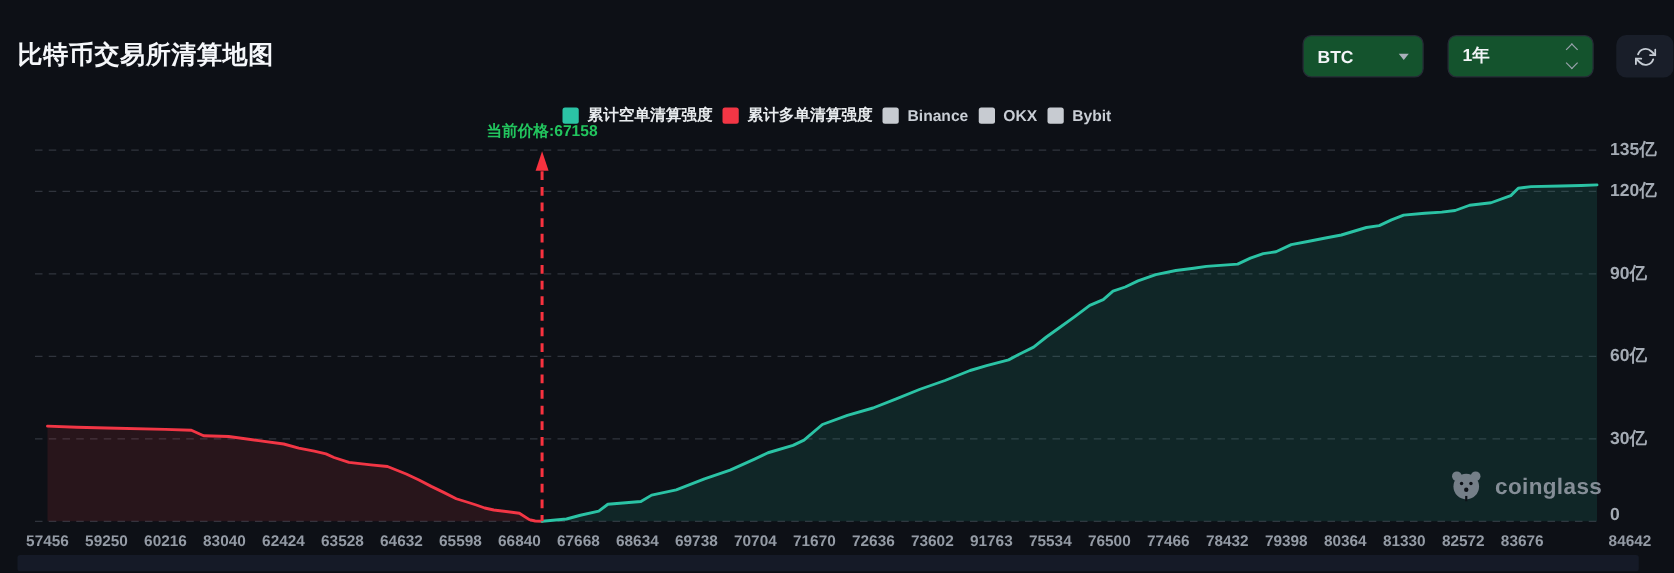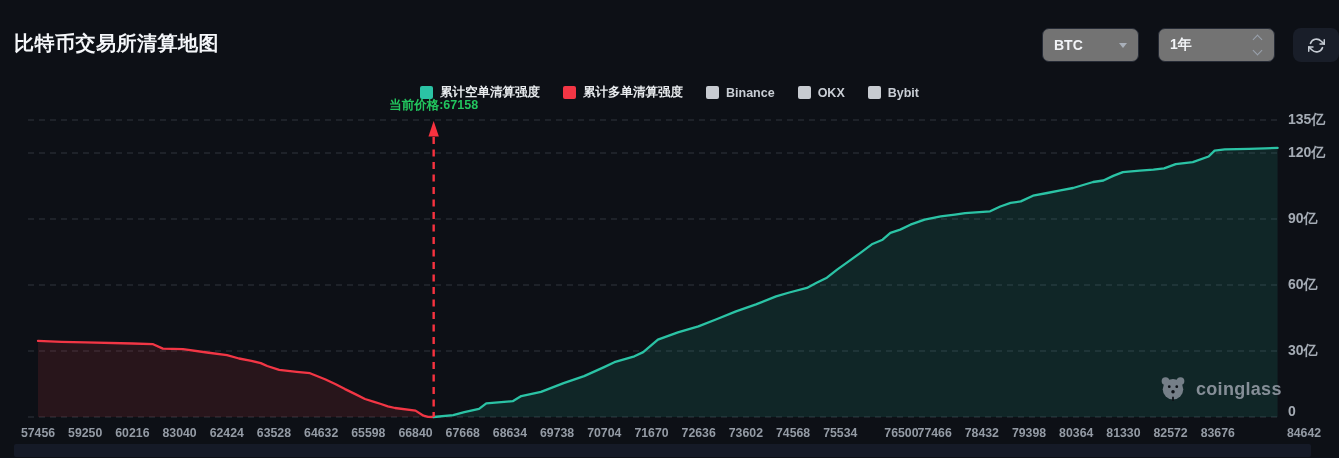--- a/index.html
+++ b/index.html
@@ -1,35 +1,35 @@
 <!DOCTYPE html>
 <html><head>
 <meta charset="utf-8">
 <style>
   html,body{margin:0;padding:0;background:#0b0e14;}
   body{font-family:"Liberation Sans","DejaVu Sans",sans-serif;}
   .page{position:relative;width:1339px;height:458px;background:#0d1016;overflow:hidden;}
 
   
   .title{position:absolute;left:14px;top:30px;margin:0;font-size:20px;font-weight:700;color:#f5f7fa;letter-spacing:.5px;}
-  .select{position:absolute;top:28px;height:34px;background:#737373;border:1px solid #262b36;border-radius:7px;
+  .select{position:absolute;top:28px;height:34px;background:#14532d;border:1px solid #262b36;border-radius:7px;
           display:flex;align-items:center;justify-content:space-between;padding:0 11px;box-sizing:border-box;
           color:#f2f4f7;font-size:14px;font-weight:600;cursor:pointer;}
   .select.symbol{left:1042px;width:97px;}
   .select.period{left:1158px;width:117px;}
   .caret{width:0;height:0;border-left:4.5px solid transparent;border-right:4.5px solid transparent;border-top:5.5px solid #a9b0ba;}
   .stepper{display:flex;flex-direction:column;align-items:center;gap:4px;cursor:pointer;padding:2px;}
   .chev{width:6px;height:6px;border-right:1.7px solid #9aa2ad;border-bottom:1.7px solid #9aa2ad;display:block;}
   .chev.up{transform:rotate(-135deg);}
   .chev.down{transform:rotate(45deg);}
   .refresh{position:absolute;left:1293px;top:28px;width:46px;height:34px;background:#191e29;border:none;border-radius:8px;
            display:flex;align-items:center;justify-content:center;cursor:pointer;}
 
   
-  .legend{position:absolute;top:84px;left:0;width:100%;display:flex;justify-content:center;align-items:center;gap:23px;}
+  .legend{position:absolute;top:84px;left:0;width:100%;display:flex;justify-content:center;align-items:center;gap:8px;}
   .legend-item{display:flex;align-items:center;gap:7px;cursor:pointer;}
   .swatch{width:13px;height:13px;border-radius:2px;display:block;}
   .legend-label{font-size:12.5px;font-weight:700;color:#e8ebee;}
   .legend-label.exchange{color:#c9ced5;font-weight:600;}
 
   
   .chart-svg{position:absolute;left:0;top:0;}
   .grid{stroke:#3e434d;stroke-width:1;stroke-dasharray:6 5;opacity:.72;}
   .x-label{position:absolute;top:426px;transform:translateX(-50%);font-size:12.3px;font-weight:700;color:#949ba5;white-space:nowrap;}
   .y-label{position:absolute;left:1288px;transform:translateY(-50%);font-size:14px;font-weight:700;color:#a4abb4;white-space:nowrap;}
@@ -126,23 +126,23 @@
         <span class="x-label" style="left: 321.154px;">64632</span>
         <span class="x-label" style="left: 368.346px;">65598</span>
         <span class="x-label" style="left: 415.538px;">66840</span>
         <span class="x-label" style="left: 462.731px;">67668</span>
         <span class="x-label" style="left: 509.923px;">68634</span>
         <span class="x-label" style="left: 557.115px;">69738</span>
         <span class="x-label" style="left: 604.308px;">70704</span>
         <span class="x-label" style="left: 651.5px;">71670</span>
         <span class="x-label" style="left: 698.692px;">72636</span>
         <span class="x-label" style="left: 745.885px;">73602</span>
-        <span class="x-label" style="left: 793.077px;">74568</span>
+        <span class="x-label" style="left: 793.077px;">91763</span>
         <span class="x-label" style="left: 840.269px;">75534</span>
-        <span class="x-label" style="left: 887.462px; margin-left: 14px;">76500</span>
+        <span class="x-label" style="left: 887.462px;">76500</span>
         <span class="x-label" style="left: 934.654px;">77466</span>
         <span class="x-label" style="left: 981.846px;">78432</span>
         <span class="x-label" style="left: 1029.04px;">79398</span>
         <span class="x-label" style="left: 1076.23px;">80364</span>
         <span class="x-label" style="left: 1123.42px;">81330</span>
         <span class="x-label" style="left: 1170.62px;">82572</span>
         <span class="x-label" style="left: 1217.81px;">83676</span>
         <span class="x-label" style="left: 1265px; margin-left: 39px;">84642</span>
       </div>
     <div class="cp-label" id="cpLabel" style="left: 433.663px;">当前价格:67158</div>

